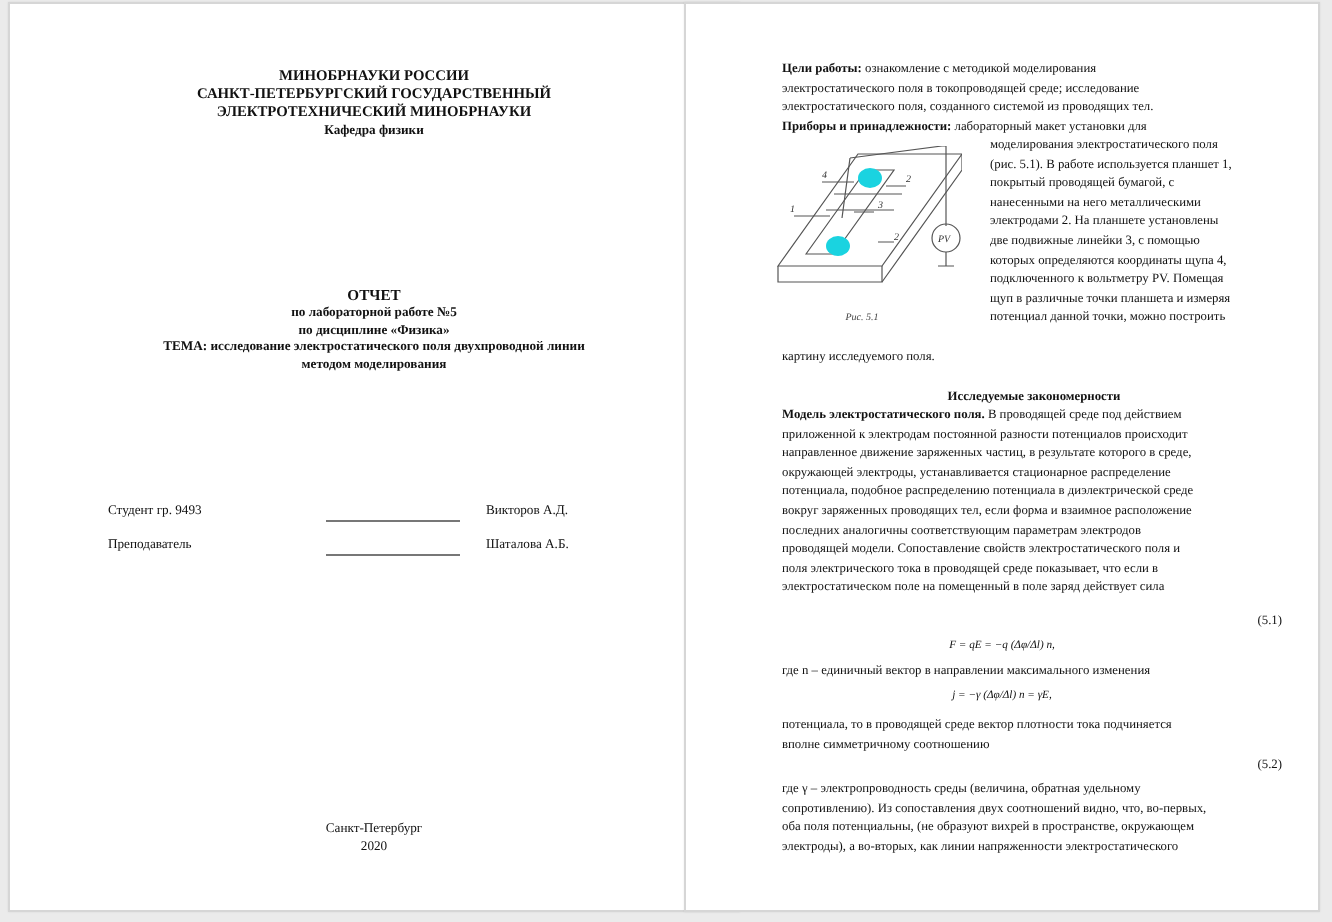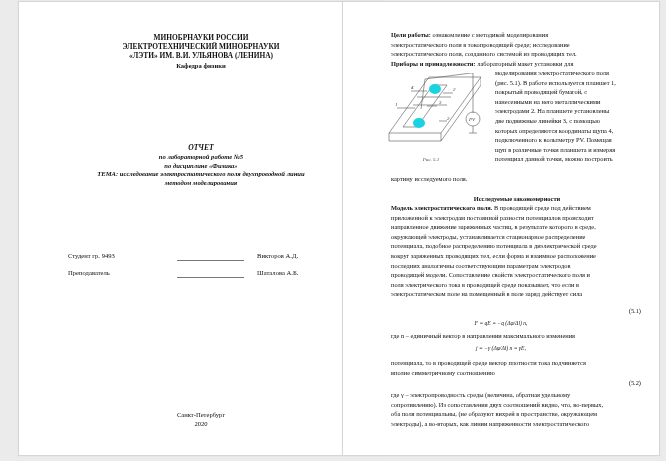--- a/index.html
+++ b/index.html
@@ -9,49 +9,49 @@
     font-family: "Liberation Serif", "DejaVu Serif", serif;
     color: #111;
     position: relative;
   }
   .page {
     position: absolute; background: #fff;
     border: 1px solid #d6d6d6;
     box-shadow: 0 0 1px rgba(0,0,0,0.08);
     box-sizing: border-box;
   }
-  #page-left { left: 18px; top: 1px; width: 366px; height: 455px; }
+  #page-left { left: 4px; top: 1px; width: 366px; height: 455px; }
   #page-right { left: 342px; top: 1px; width: 318px; height: 455px; }
 
   .center { text-align: center; }
   .b { font-weight: bold; }
   .hdr { position: absolute; left: 0; right: 0; top: 31px; font-size: 7.4px; line-height: 9.2px; font-weight: bold; text-align: center; }
   .hdr .small { font-size: 6.6px; }
-  .report { position: absolute; left: 0; right: 0; top: 141px; font-size: 6.6px; line-height: 8.6px; font-weight: bold; text-align: center; font-style: italic; }
+  .report { position: absolute; left: 0; right: 0; top: 141px; font-size: 6.6px; line-height: 8.6px; font-weight: bold; text-align: center; }
   .report .title { font-size: 7.6px; line-height: 10px; }
   .sign { position: absolute; left: 0; right: 0; font-size: 6.6px; }
   .sign .lbl { position: absolute; left: 49px; }
   .sign .line { position: absolute; left: 158px; width: 67px; border-bottom: 1px solid #777; top: 8px; }
   .sign .name { position: absolute; left: 238px; }
   .footer { position: absolute; left: 0; right: 0; top: 408px; font-size: 6.6px; line-height: 9px; text-align: center; }
 
   .rp { position: absolute; left: 48px; width: 252px; font-size: 6.4px; line-height: 9.6px; white-space: nowrap; }
   .fig { position: absolute; left: 38px; top: 71px; width: 100px; height: 95px; }
   .fig-caption { position: absolute; left: 0; right: 0; top: 84px; text-align: center; font-size: 5px; font-style: italic; color: #444; }
   .eqno { position: absolute; right: 18px; font-size: 6.4px; }
   .formula { position: absolute; left: 0; right: 0; text-align: center; font-size: 5.6px; font-style: italic; }
 </style>
 </head>
 <body>
 
 <div class="page" id="page-left">
   <div class="hdr">
     <div>МИНОБРНАУКИ РОССИИ</div>
+    <div>САНКТ-ПЕТЕРБУРГСКИЙ ГОСУДАРСТВЕННЫЙ</div>
     <div>ЭЛЕКТРОТЕХНИЧЕСКИЙ МИНОБРНАУКИ</div>
-    <div>«ЛЭТИ» ИМ. В.И. УЛЬЯНОВА (ЛЕНИНА)</div>
     <div class="small">Кафедра физики</div>
   </div>
 
   <div class="report">
     <div class="title">ОТЧЕТ</div>
     <div>по лабораторной работе №5</div>
     <div>по дисциплине «Физика»</div>
     <div>ТЕМА: исследование электростатического поля двухпроводной линии</div>
     <div>методом моделирования</div>
   </div>

